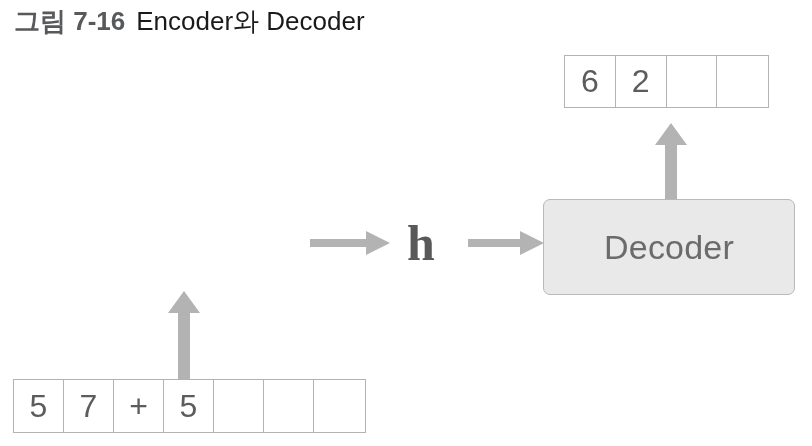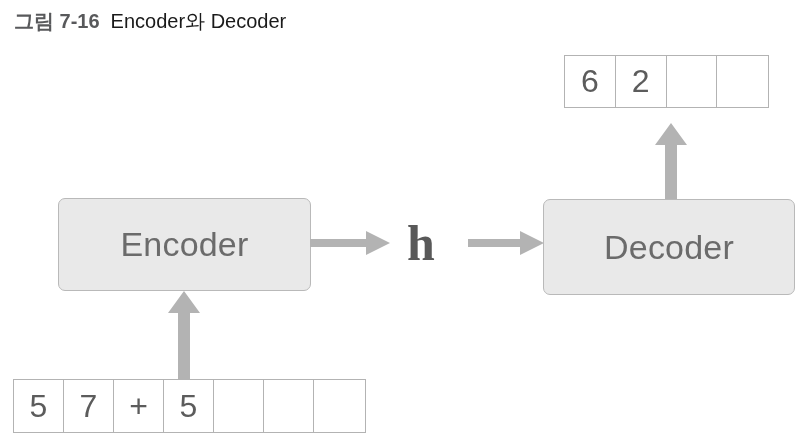--- a/index.html
+++ b/index.html
@@ -18,21 +18,21 @@
     background: #ffffff;
     overflow: hidden;
   }
 
   
   .figure-title {
     position: absolute;
     left: 14px;
     top: 6px;
     white-space: nowrap;
-    font-size: 20px;
+    font-size: 26px;
     line-height: 30px;
   }
   .figure-title .fig-label {
     font-weight: bold;
     color: #58595b;
     letter-spacing: 0px;
   }
   .figure-title .fig-caption {
     font-weight: normal;
     color: #1a1a1a;
@@ -158,23 +158,20 @@
     <div class="seq-cell"></div>
     <div class="seq-cell"></div>
   </div>
 
   <div class="arrow" id="arrow-decoder-to-output">
     <svg width="32" height="76" viewBox="0 0 32 76">
       <polygon points="10,76 10,22 0,22 16,0 32,22 22,22 22,76" fill="#b3b3b3"></polygon>
     </svg>
   </div>
 
-  <div class="module-box" id="encoder-box">
-    <span>Encoder</span>
-  </div>
 
   <div class="arrow" id="arrow-encoder-to-h">
     <svg width="80" height="24" viewBox="0 0 80 24">
       <polygon points="0,8 56,8 56,0 80,12 56,24 56,16 0,16" fill="#b3b3b3"></polygon>
     </svg>
   </div>
 
   <div id="hidden-state">
     <span>h</span>
   </div>

